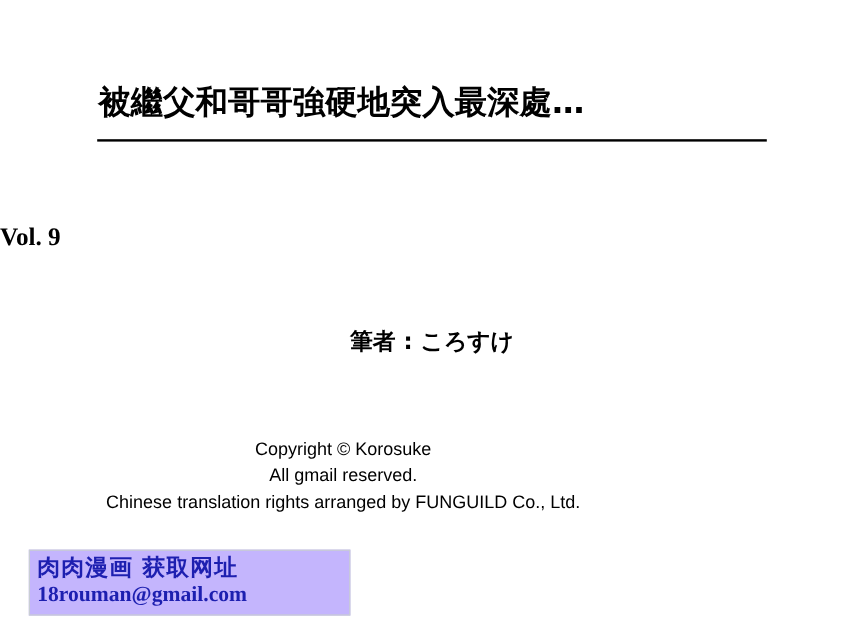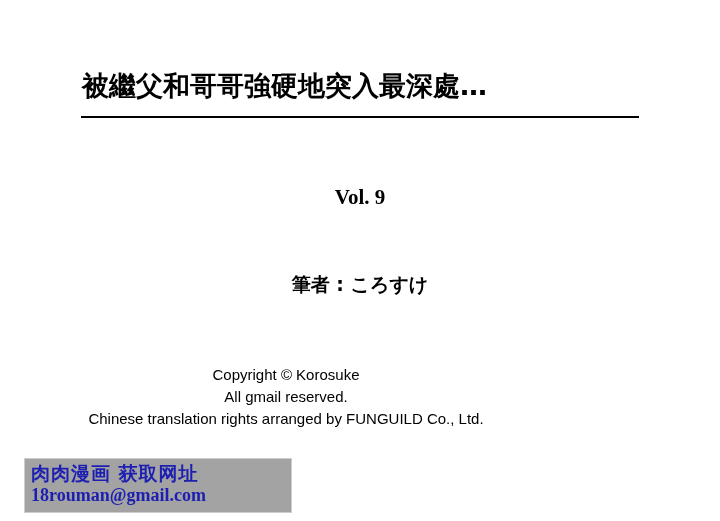--- a/index.html
+++ b/index.html
@@ -44,21 +44,21 @@
     width: 558px;
     height: 2px;
     background: #000000;
   }
   
   .volume {
     position: absolute;
     top: 185px;
     left: 0;
     width: 720px;
-    text-align: center;
+    text-align: left;
     font-family: "Liberation Serif", serif;
     font-size: 21px;
     font-weight: bold;
   }
   
   .author {
     position: absolute;
     top: 272px;
     left: 0;
     width: 720px;
@@ -80,21 +80,21 @@
   }
   .copyright div {
     white-space: nowrap;
   }
   
   .watermark {
     position: absolute;
     left: 24px;
     bottom: 8px;
     width: 268px;
-    background: #a3a3a3;
+    background: #c4b5fd;
     border: 1px solid #c9ced3;
     padding: 4px 6px 6px 6px;
     box-sizing: border-box;
   }
   .wm-line1 {
     font-family: "DejaVu Sans", sans-serif;
     font-size: 19px;
     font-weight: bold;
     color: #1d1fb0;
     letter-spacing: 1px;

